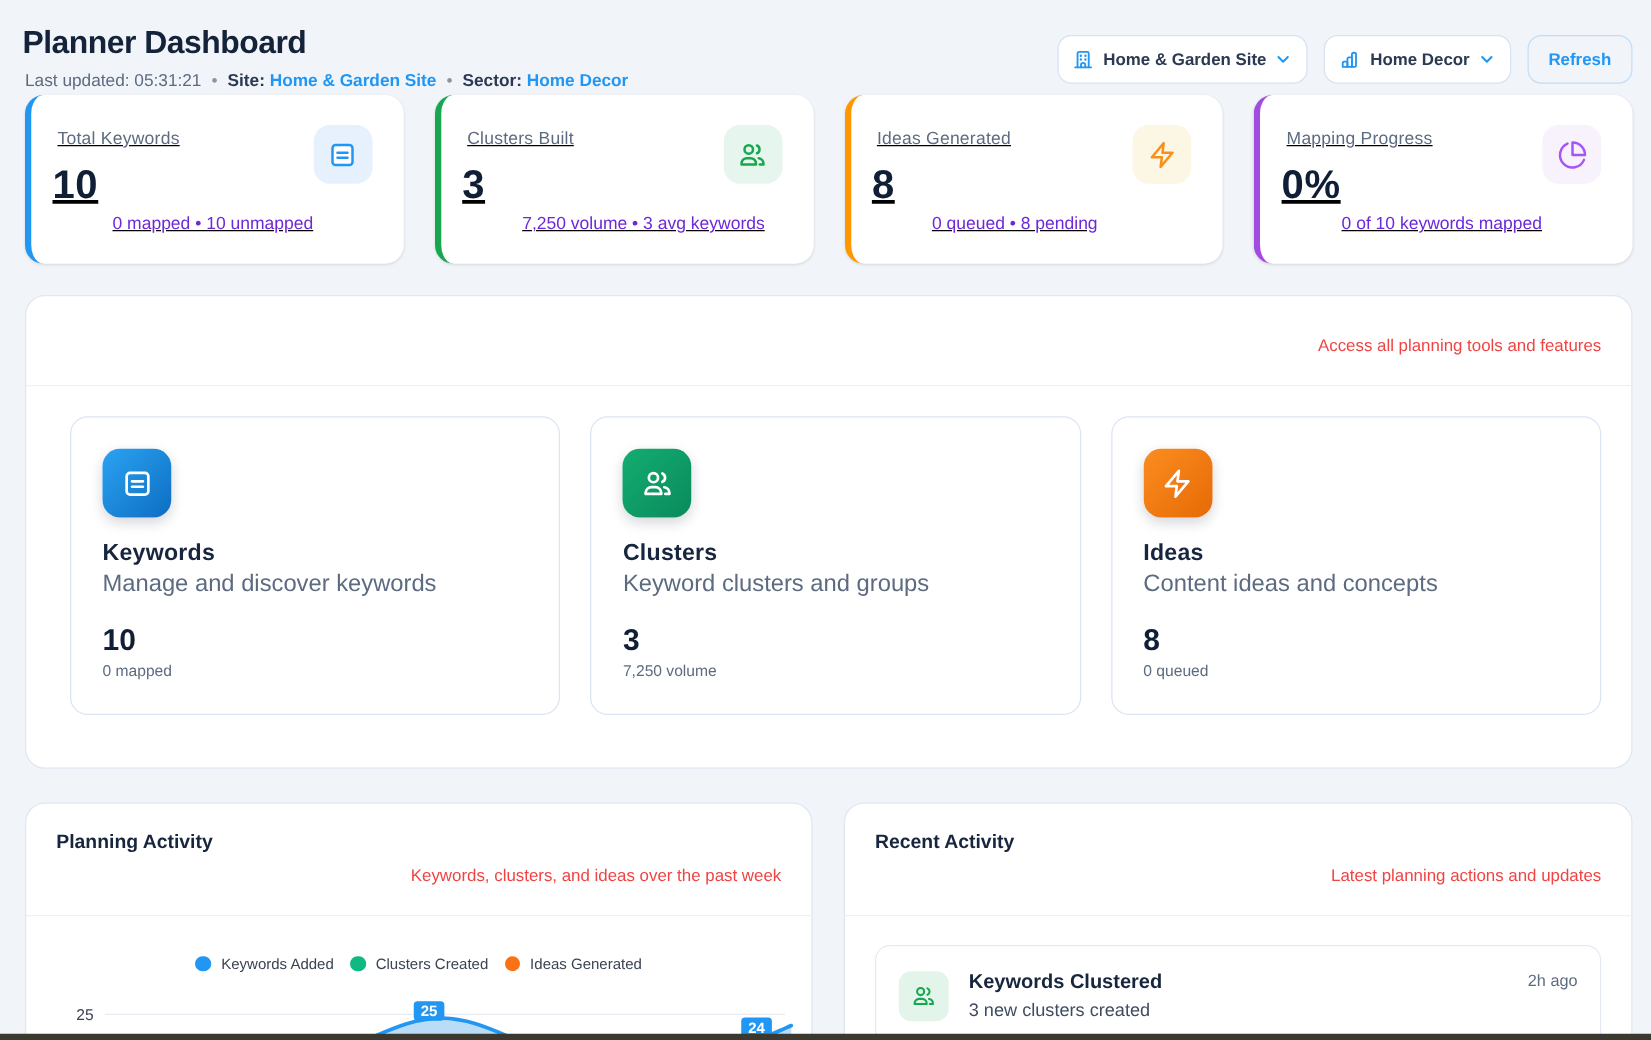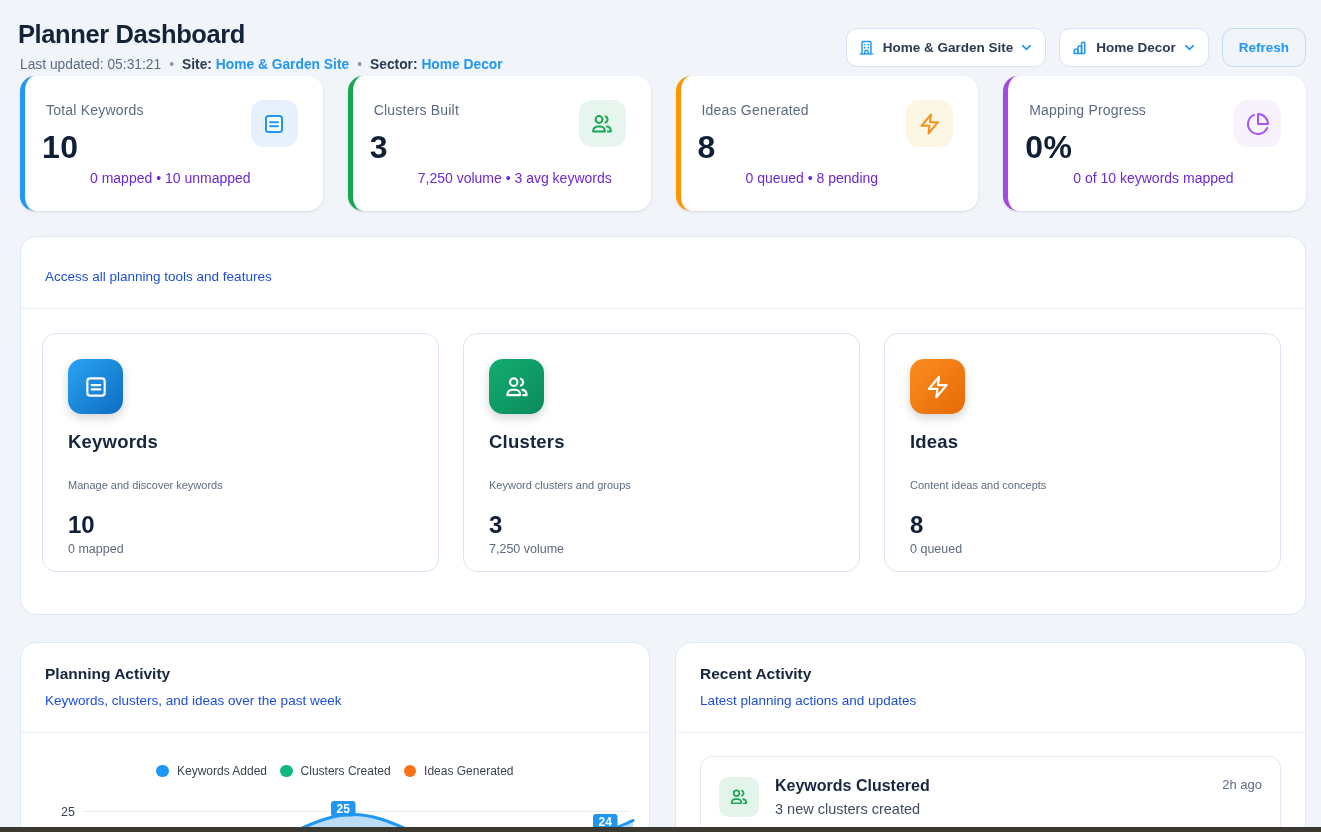--- a/index.html
+++ b/index.html
@@ -10,37 +10,37 @@
 .subline b { color:#2b3a52; font-weight:bold;text-align:center; }
 .subline a { color:#2196f3; text-decoration:none; font-weight:bold; }
 .subline .dot { color:#8a94a6; margin:0 8px; }
 .topbtns { position:absolute; top:28px; right:15px; display:flex; gap:13px; }
 .btn { height:39px; display:flex; align-items:center; border:1px solid #d9e2f2; border-radius:11px; background:#fff; font-size:13.5px; font-weight:bold; color:#2b3a52; padding:0 11px; }
 .btn svg { margin-right:8px; }
 .btn .chev { margin-left:6px; margin-right:0; }
 .btn.ghost { background:transparent; color:#2196f3; border-color:#c3dcf8; padding:0 16px; }
 
 .stats { position:absolute; left:20px; top:76px; width:1286px; display:flex; gap:25px; }
-.scard { position:relative; flex:1; height:135px; background:#fff; border-radius:15px; border-left:5px solid; box-shadow:0 1px 3px rgba(15,23,42,.07), 0 1px 2px rgba(15,23,42,.05); padding:26px 20px 15px 21px; }
+.scard { position:relative; flex:1; height:135px; background:#fff; border-radius:15px; border-left:5px solid; box-shadow:0 1px 3px rgba(15,23,42,.07), 0 1px 2px rgba(15,23,42,.05); padding:26px 20px 15px 21px;text-decoration:underline; }
 .scard .t { font-size:14px; color:#5d6b80; letter-spacing:.2px; }
 .scard .v { font-size:32px; font-weight:bold; color:#101e36; margin-top:11px; margin-left:-4px; letter-spacing:.5px; }
 .scard .s { font-size:14px; color:#6d28d9; margin-top:4px;margin-left:44px; }
 .scard .ic { position:absolute; top:24px; right:25px; width:47px; height:47px; border-radius:13px; display:flex; align-items:center; justify-content:center; }
 
 .bigcard { position:absolute; left:20px; width:1286px; background:#fff; border:1px solid #dfe7f3; border-radius:16px; }
 .bigcard .hd { padding:22px 24px 0 24px; }
 .bigcard .hd .ti { font-size:15.5px; font-weight:bold; color:#17263e; }
-.bigcard .hd .su { font-size:13.5px; color:#1d4ed8; margin-top:10px; }
+.bigcard .hd .su { font-size:13.5px; color:#ef4444; margin-top:10px;text-align:right; }
 .bigcard .sep { height:1px; background:#edf1f7; margin-top:24px; }
 #modules { top:236px; height:379px; }
-.mrow { display:flex; gap:24px; padding:24px 24px 0 21px; }
+.mrow { display:flex; gap:24px; padding:24px 24px 0 35px; }
 .mcard { flex:1; border:1px solid #dbe4f3; border-radius:14px; height:239px; padding:25px; background:#fff; }
 .mcard .mic { width:55px; height:55px; border-radius:14px; display:flex; align-items:center; justify-content:center; box-shadow:0 4px 10px rgba(15,23,42,.18); }
 .mcard h3 { font-size:18.5px; font-weight:bold; color:#17263e; margin-top:17px; letter-spacing:.2px; }
-.mcard .d { font-size:11px; color:#5d6b80; margin-top:26px; white-space:nowrap; }
+.mcard .d { font-size:19px; color:#5d6b80; margin-top:4px; white-space:nowrap; }
 .mcard .n { font-size:24px; font-weight:bold; color:#101e36; margin-top:20px; }
 .mcard .sl { font-size:12.5px; color:#5d6b80; margin-top:3px; white-space:nowrap; }
 
 .bcard { position:absolute; top:642px; height:320px; background:#fff; border:1px solid #dfe7f3; border-radius:16px; }
 #chartcard { left:20px; width:630px; }
 #actcard { left:675px; width:631px; }
 .legend { display:flex; justify-content:center; gap:13px; margin-top:31px; font-size:12px; color:#3a4452; align-items:center; }
 .legend .li { display:flex; align-items:center; gap:8px; }
 .legend .dt { width:12.5px; height:12.5px; border-radius:50%; }
 .aitem { margin:23px 24px 0 24px; border:1px solid #e3eaf5; border-radius:12px; padding:20px 18px; display:flex; align-items:flex-start; }

